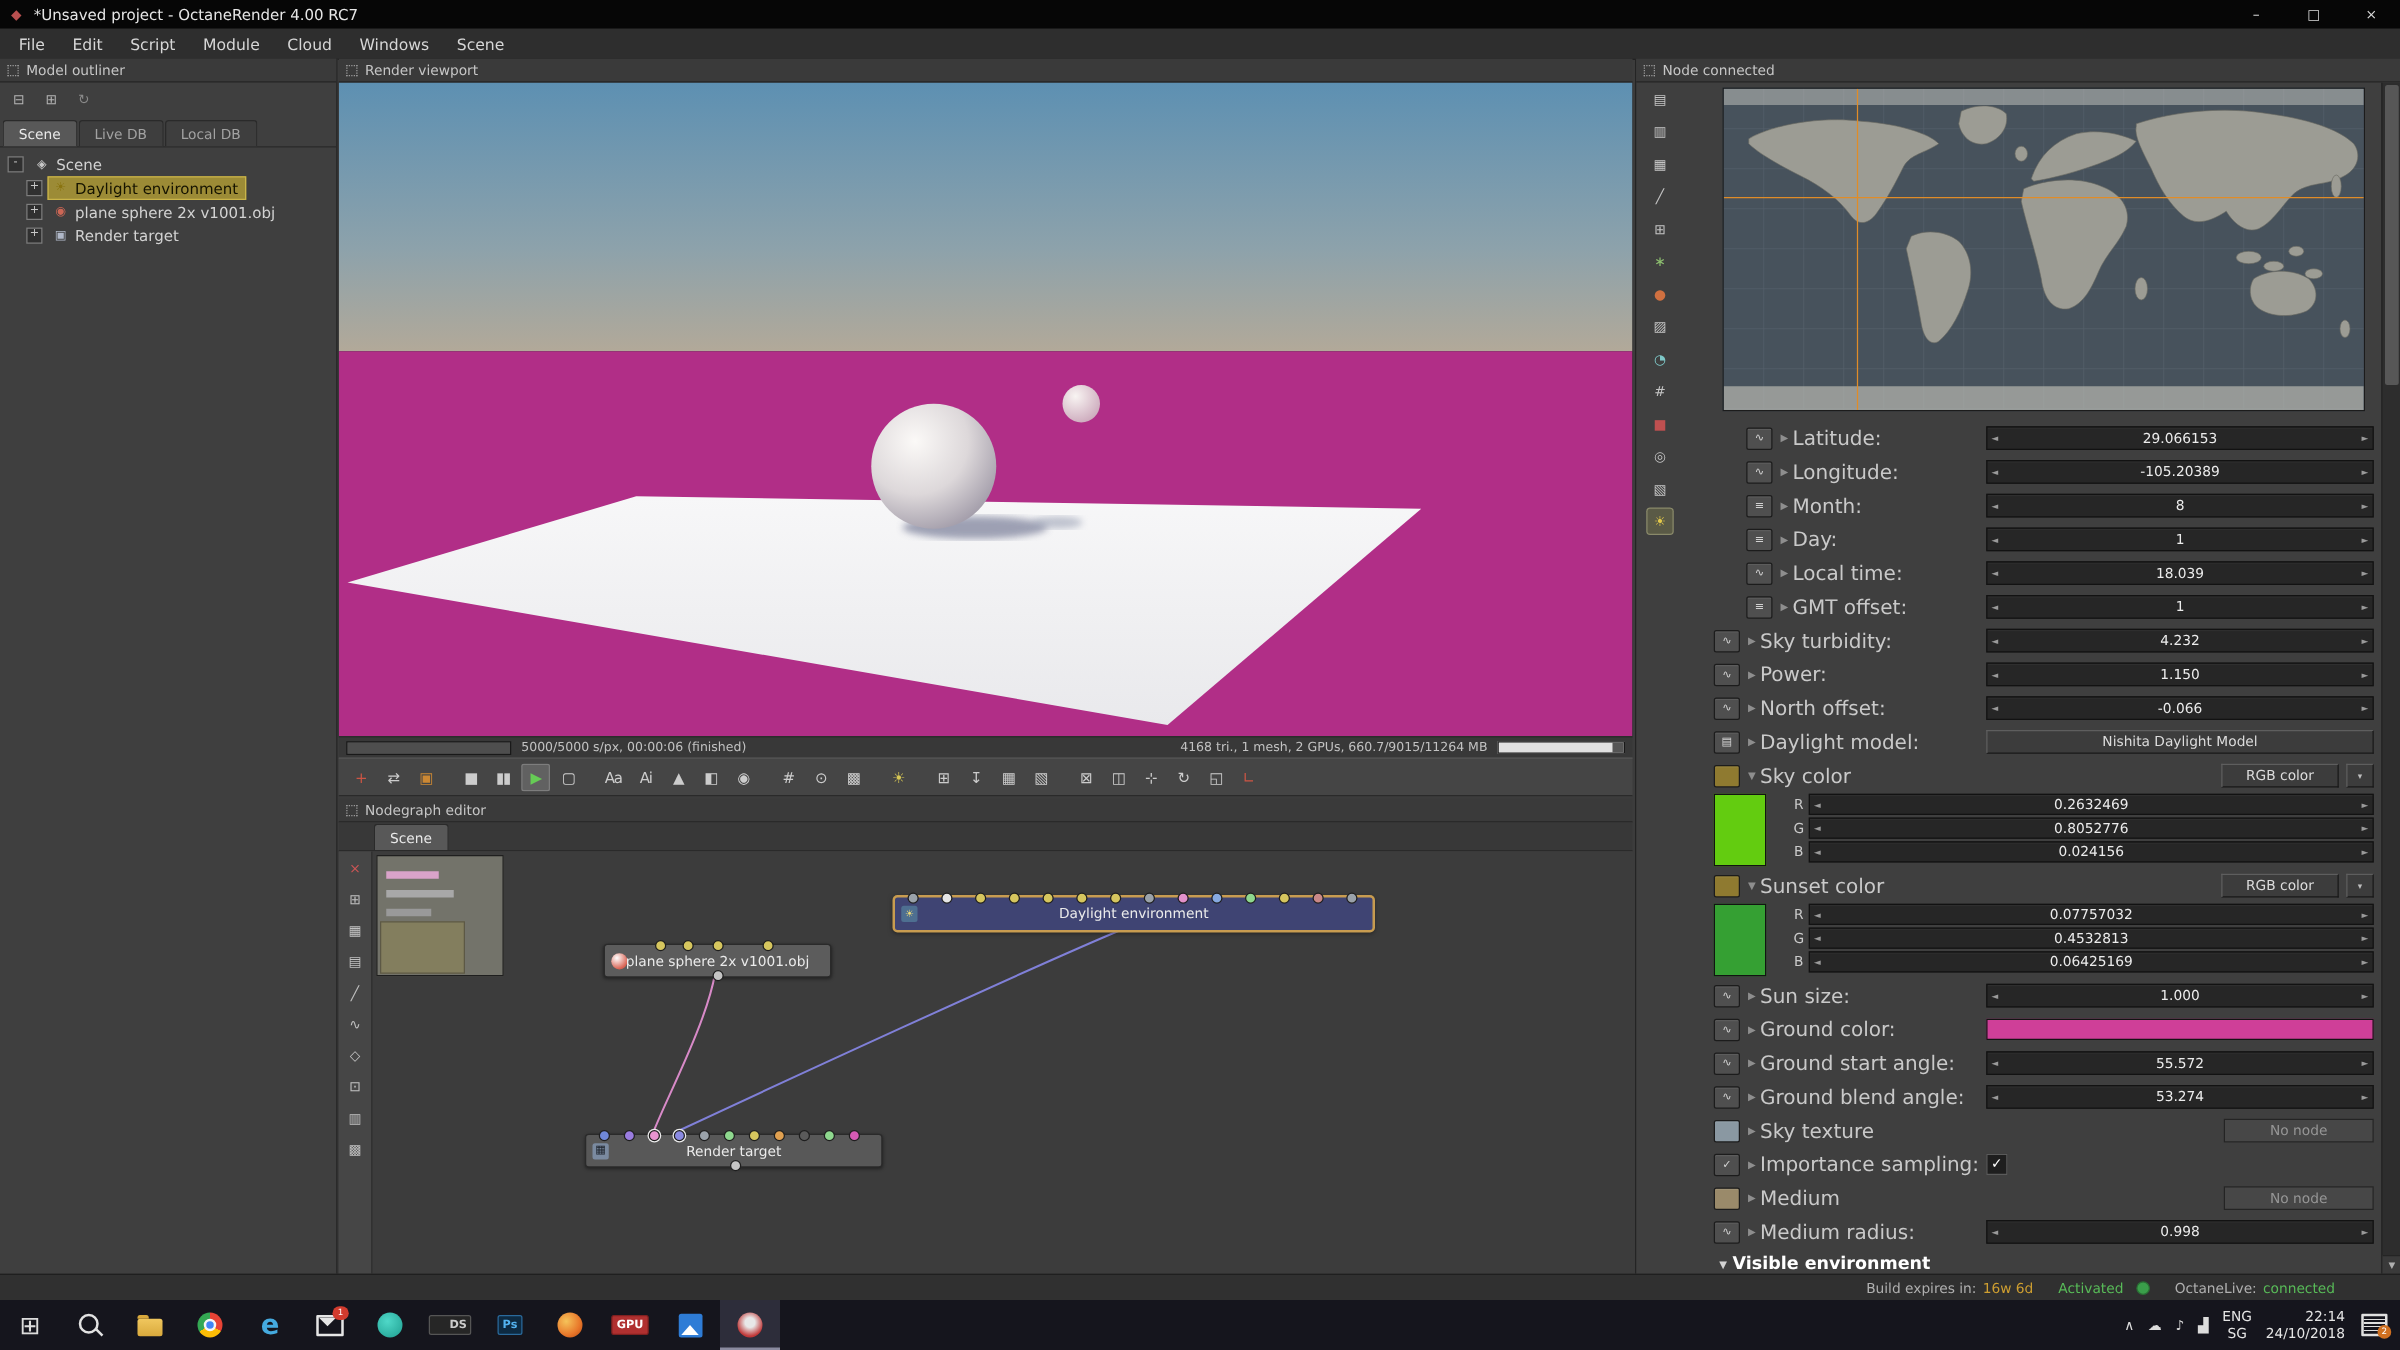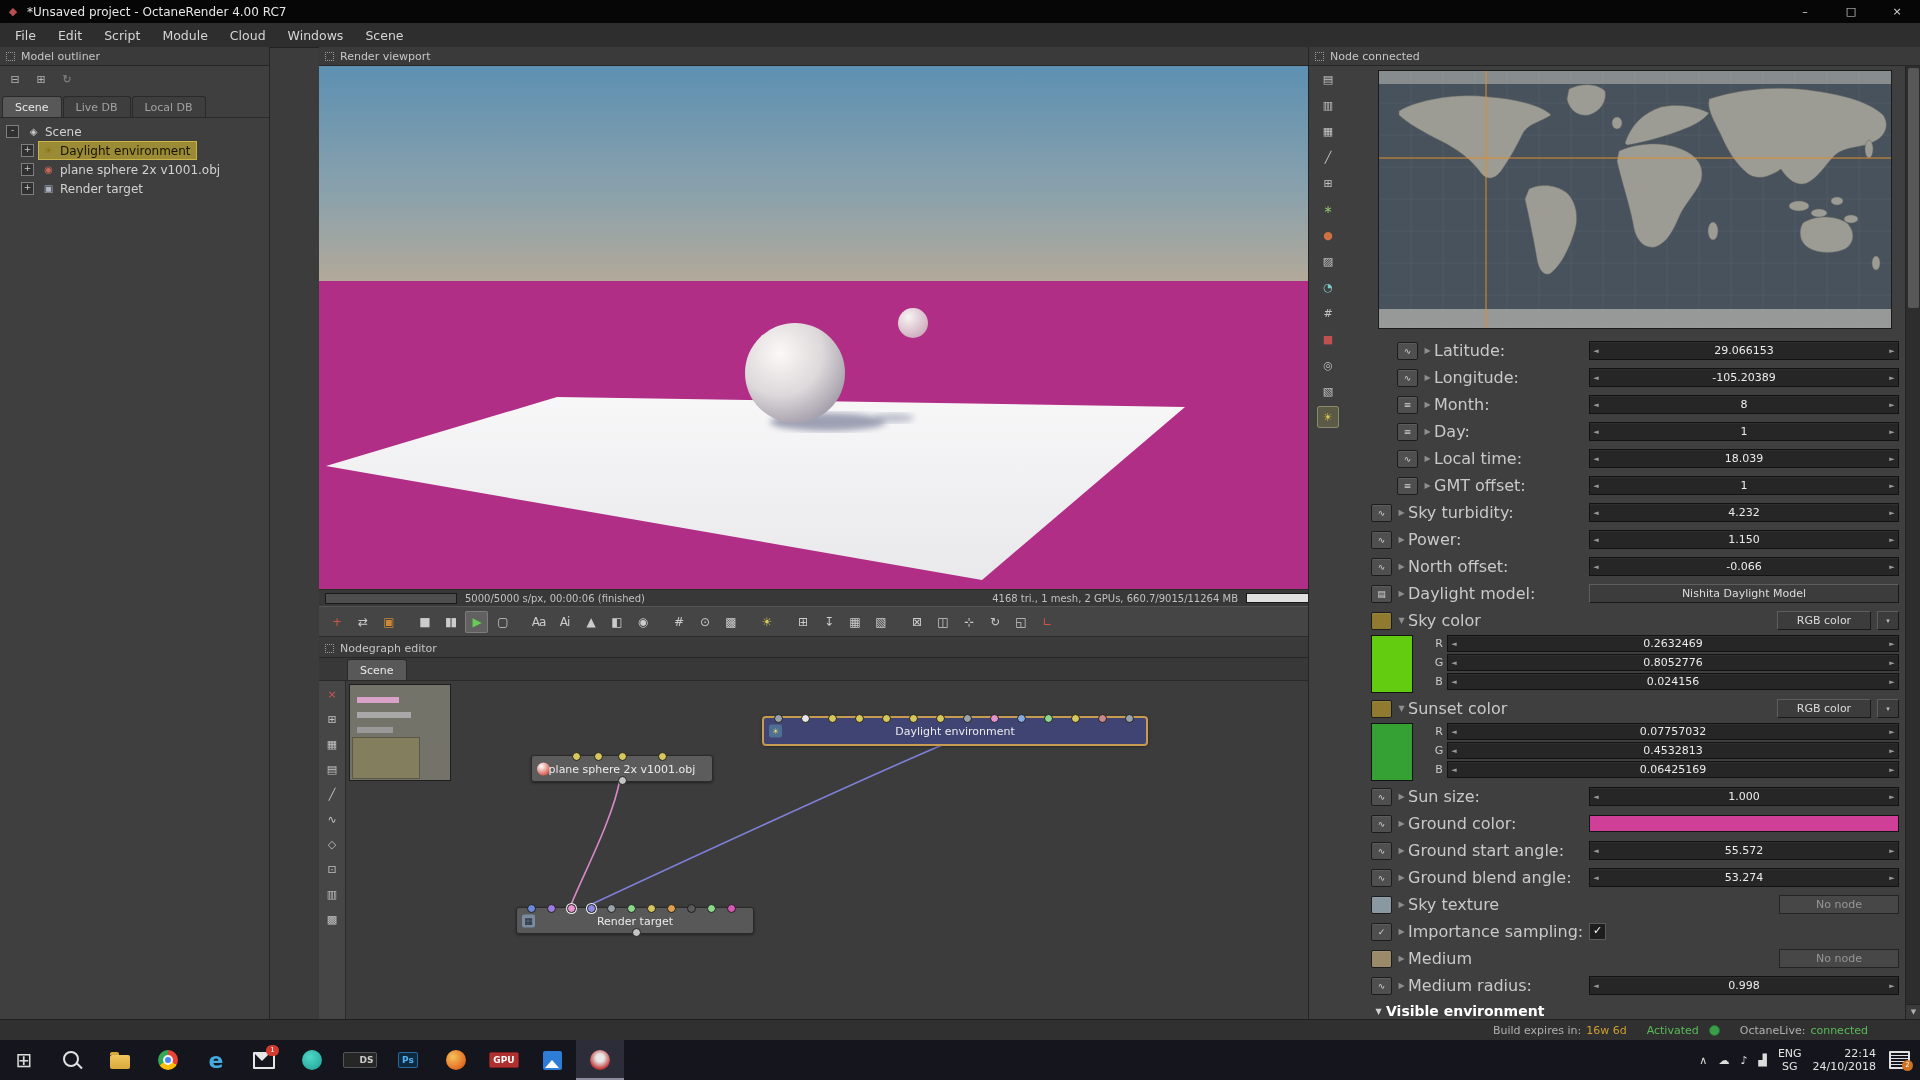--- a/index.html
+++ b/index.html
@@ -30,21 +30,21 @@
   #so-tree{padding-top:4px;}
   .tree-row{display:flex;align-items:center;height:19px;font-size:12px;}
   .exp{width:11px;height:11px;border:1px solid #7e7e7e;background:#303030;color:#c8c8c8;font-size:9px;line-height:9px;text-align:center;margin-right:4px;flex:none;}
   .tree-hl{display:flex;align-items:center;height:17px;padding:0 5px 0 2px;border:1px solid transparent;}
   .tree-hl.sel{background:#9c8b36;border-color:#c9b44a;}
   .tree-ic{width:15px;font-size:10px;margin-right:4px;text-align:center;flex:none;}
   .tree-lb{color:#d2d2d2;white-space:nowrap;}
   .sel .tree-lb{color:#161400;}
 
   
-  #center{position:absolute;left:271px;top:47px;width:1035px;bottom:61px;display:flex;flex-direction:column;padding-left:48px;}
+  #center{position:absolute;left:271px;top:47px;width:1035px;bottom:61px;display:flex;flex-direction:column;}
   #vp-scene{height:523px;flex:none;background:#222;border:0;}
   #vp-scene svg{display:block;}
   #vp-status{height:16px;background:#383838;border-top:1px solid #2a2a2a;display:flex;align-items:center;font-size:10px;color:#c2c2c2;padding:0 6px;gap:8px;flex:none;}
   .prog{width:130px;height:9px;background:#2a2a2a;border:1px solid #191919;flex:none;}
   .prog i{display:block;height:100%;width:100%;background:#4e4e4e;}
   .membar{width:100px;height:8px;background:#e0e0e0;border:1px solid #191919;flex:none;position:relative;}
   .membar i{position:absolute;right:0;top:0;bottom:0;width:9%;background:#555;}
   #vp-toolbar{height:29px;background:#454545;border-top:1px solid #555;border-bottom:1px solid #2a2a2a;display:flex;align-items:center;padding:0 6px;gap:3px;flex:none;}
   .vp-ic{min-width:23px;height:22px;display:flex;align-items:center;justify-content:center;font-size:12px;color:#cccccc;border-radius:2px;letter-spacing:-1px;}
   .vp-ic.active{background:#616161;box-shadow:inset 0 0 0 1px #7d7d7d;}

